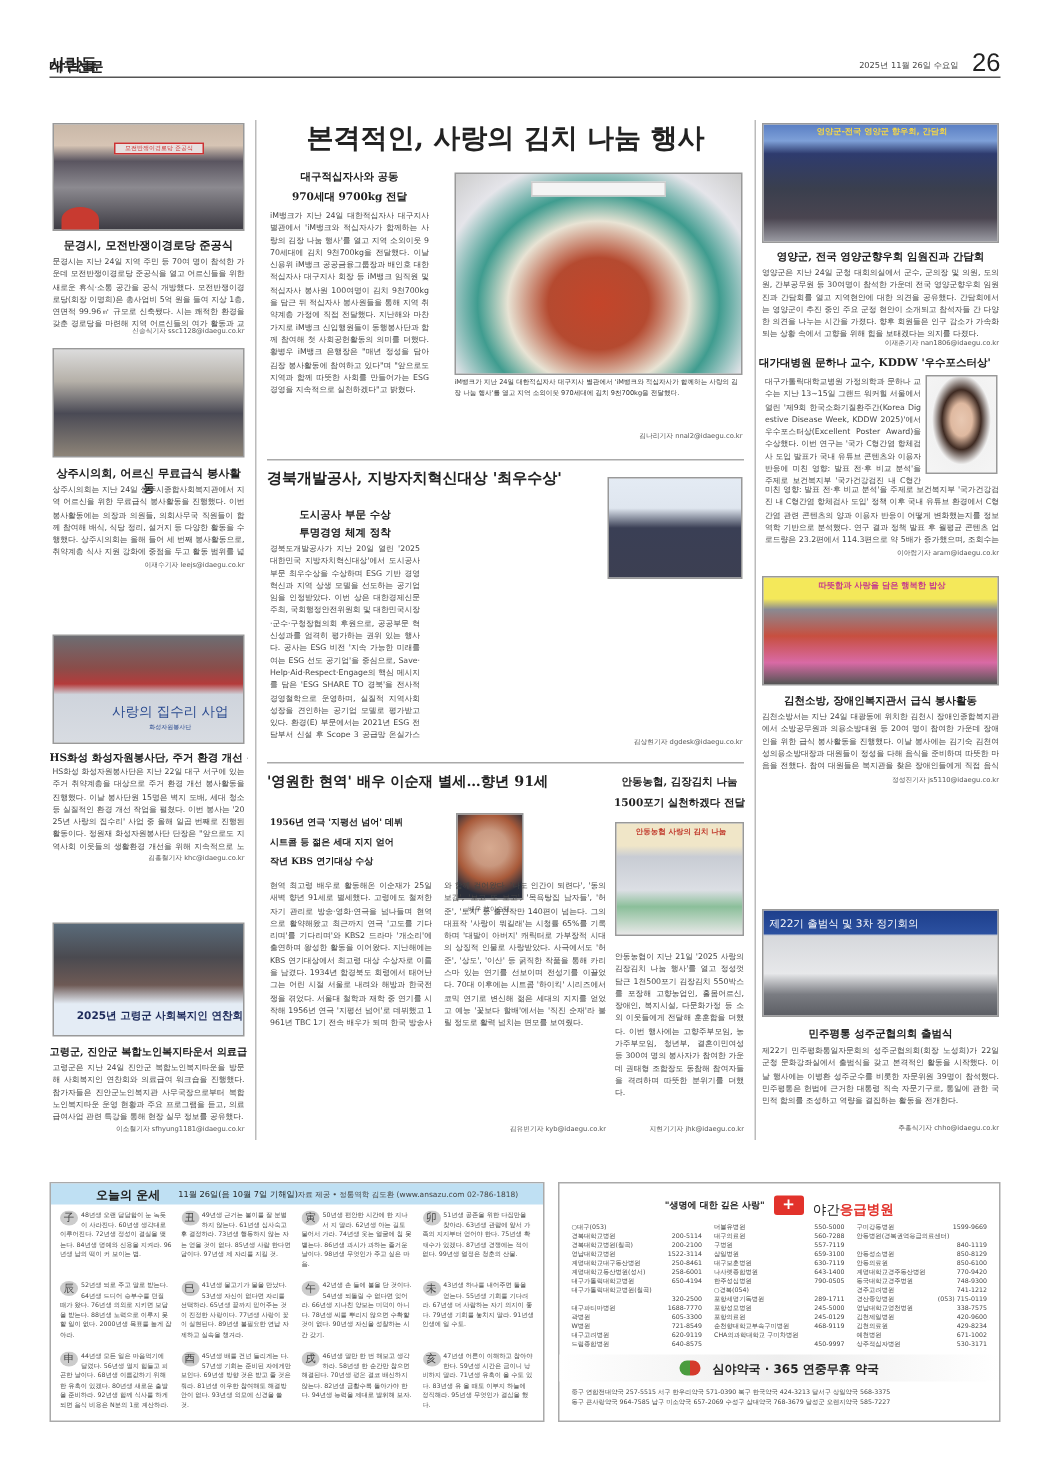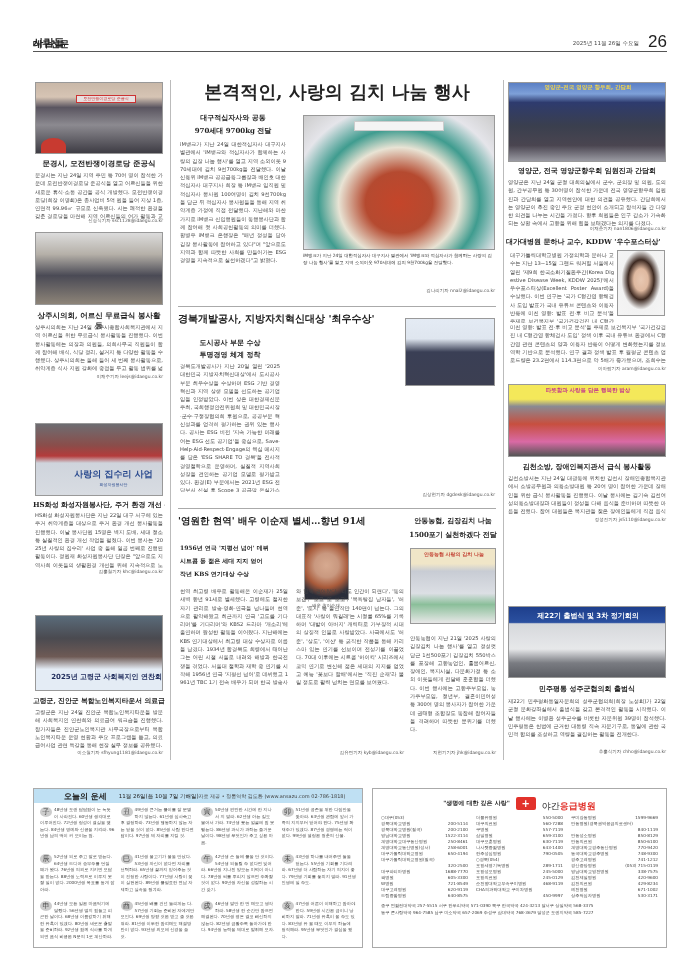--- a/index.html
+++ b/index.html
@@ -58,21 +58,21 @@
 <div class="abs hl" style="left:35px;top:159px;width:128px;font-size:7.5px">문경시, 모전반쟁이경로당 준공식</div>
 <div class="abs body" style="left:35px;top:171px;width:128px;height:48px;overflow:hidden">문경시는 지난 24일 지역 주민 등 70여 명이 참석한 가운데 모전반쟁이경로당 준공식을 열고 어르신들을 위한 새로운 휴식·소통 공간을 공식 개방했다. 모전반쟁이경로당(회장 이명희)은 총사업비 5억 원을 들여 지상 1층, 연면적 99.96㎡ 규모로 신축됐다. 시는 쾌적한 환경을 갖춘 경로당을 마련해 지역 어르신들의 여가 활동과 교류를 지원한다는 계획이다.</div>
 <div class="abs byline" style="left:35px;top:218px;width:128px">신승식기자 ssc1128@idaegu.co.kr</div>
 
 <div class="photo" style="left:35px;top:232px;width:128px;height:73px;background:linear-gradient(180deg,#dcdcdc 0%,#b5b0a8 30%,#4a4a55 60%,#8d8478 100%)"></div>
 <div class="abs hl" style="left:35px;top:311px;width:128px;font-size:7.5px">상주시의회, 어르신 무료급식 봉사활동</div>
 <div class="abs body" style="left:35px;top:323px;width:128px;height:50px;overflow:hidden">상주시의회는 지난 24일 상주시종합사회복지관에서 지역 어르신을 위한 무료급식 봉사활동을 진행했다. 이번 봉사활동에는 의장과 의원들, 의회사무국 직원들이 함께 참여해 배식, 식당 정리, 설거지 등 다양한 활동을 수행했다. 상주시의회는 올해 들어 세 번째 봉사활동으로, 취약계층 식사 지원 강화에 중점을 두고 활동 범위를 넓히고 있다.</div>
 <div class="abs byline" style="left:35px;top:374px;width:128px">이재수기자 leejs@idaegu.co.kr</div>
 
 <div class="photo" style="left:35px;top:423px;width:128px;height:73px;background:linear-gradient(180deg,#6d6d72 0%,#8a4d4a 30%,#b43b3b 45%,#cfd4dc 55%,#d8dce2 100%)">
-  <div style="position:absolute;left:30px;top:44px;width:95px;text-align:center;font-size:9px;font-weight:bold;color:#2a4a8f">사랑의 집수리 사업</div>
+  <div style="position:absolute;left:30px;top:44px;width:95px;text-align:center;font-size:9px;font-weight:normal;color:#2a4a8f">사랑의 집수리 사업</div>
   <div style="position:absolute;left:30px;top:58px;width:95px;text-align:center;font-size:4px;color:#2a4a8f">화성자원봉사단</div>
 </div>
 <div class="abs hl" style="left:33px;top:500px;width:132px;font-size:7px;text-align:left;white-space:nowrap;overflow:hidden">HS화성 화성자원봉사단, 주거 환경 개선 봉사</div>
 <div class="abs body" style="left:35px;top:511px;width:128px;height:58px;overflow:hidden">HS화성 화성자원봉사단은 지난 22일 대구 서구에 있는 주거 취약계층을 대상으로 주거 환경 개선 봉사활동을 진행했다. 이날 봉사단원 15명은 벽지 도배, 세대 청소 등 실질적인 환경 개선 작업을 펼쳤다. 이번 봉사는 '2025년 사랑의 집수리' 사업 중 올해 일곱 번째로 진행된 활동이다. 정원재 화성자원봉사단 단장은 "앞으로도 지역사회 이웃들의 생활환경 개선을 위해 지속적으로 노력하겠다"라고 밝혔다.</div>
 <div class="abs byline" style="left:35px;top:569px;width:128px">김홍철기자 khc@idaegu.co.kr</div>
 
 <div class="photo" style="left:35px;top:615px;width:128px;height:76px;background:linear-gradient(180deg,#5a6b7a 0%,#4a4a50 30%,#6e5a55 55%,#e4ecf5 72%,#e4ecf5 100%)">
   <div style="position:absolute;left:2px;top:56px;width:124px;text-align:right;font-size:7px;font-weight:bold;color:#1d2a5a">2025년 고령군 사회복지인 연찬회</div>
 </div>
 <div class="abs hl" style="left:33px;top:696px;width:132px;font-size:6.8px;text-align:left;white-space:nowrap;overflow:hidden">고령군, 진안군 복합노인복지타운서 의료급여 워크숍</div>
@@ -129,21 +129,21 @@
 <div class="abs byline" style="left:508px;top:366px;width:158px">이아람기자 aram@idaegu.co.kr</div>
 
 <div class="photo" style="left:508px;top:384px;width:158px;height:73px;background:linear-gradient(180deg,#f4e85a 0%,#f4e85a 20%,#8a8a92 30%,#c74f3f 55%,#d96aa5 80%,#555 100%)">
   <div style="position:absolute;left:4px;top:2px;width:150px;font-size:5.5px;font-weight:bold;color:#c63a8c;text-align:center">따뜻함과 사랑을 담은 행복한 밥상</div>
 </div>
 <div class="abs hl" style="left:508px;top:462px;width:158px;font-size:7px">김천소방, 장애인복지관서 급식 봉사활동</div>
 <div class="abs body" style="left:508px;top:474px;width:158px;height:42px;overflow:hidden">김천소방서는 지난 24일 대광동에 위치한 김천시 장애인종합복지관에서 소방공무원과 의용소방대원 등 20여 명이 참여한 가운데 장애인을 위한 급식 봉사활동을 진행했다. 이날 봉사에는 김기숙 김천여성의용소방대장과 대원들이 정성을 다해 음식을 준비하며 따뜻한 마음을 전했다. 참여 대원들은 복지관을 찾은 장애인들에게 직접 음식을 배식하고 안부를 묻는 등 지역사회 나눔 실천에 앞장섰다.</div>
 <div class="abs byline" style="left:508px;top:517px;width:158px">정성진기자 js5110@idaegu.co.kr</div>
 
 <div class="photo" style="left:508px;top:606px;width:158px;height:72px;background:linear-gradient(180deg,#1e3f8c 0%,#2b50a0 22%,#d6d8dc 24%,#e7e8ea 60%,#7a7c82 80%,#5c5e64 100%)">
-  <div style="position:absolute;left:4px;top:4px;width:150px;font-size:7px;font-weight:bold;color:#fff;text-align:center">제22기 출범식 및 3차 정기회의</div>
+  <div style="position:absolute;left:4px;top:4px;width:150px;font-size:7px;font-weight:normal;color:#fff;text-align:left">제22기 출범식 및 3차 정기회의</div>
 </div>
 <div class="abs hl" style="left:508px;top:684px;width:158px;font-size:7px">민주평통 성주군협의회 출범식</div>
 <div class="abs body" style="left:508px;top:697px;width:158px;height:50px;overflow:hidden">제22기 민주평화통일자문회의 성주군협의회(회장 노성희)가 22일 군청 문화강좌실에서 출범식을 갖고 본격적인 활동을 시작했다. 이날 행사에는 이병환 성주군수를 비롯한 자문위원 39명이 참석했다. 민주평통은 헌법에 근거한 대통령 직속 자문기구로, 통일에 관한 국민적 합의를 조성하고 역량을 결집하는 활동을 전개한다.</div>
 <div class="abs byline" style="left:508px;top:749px;width:158px">추홍식기자 chho@idaegu.co.kr</div>
 
 <div class="fort-box">
   <div class="fort-head">
     <span class="fort-title">오늘의 운세</span>
     <span class="fort-date">11월 26일(음 10월 7일 기해일)</span>
   </div>
@@ -339,17 +339,21 @@
         <div class="hrow">
           <span>예천병원</span>
           <span>671-1002</span>
         </div>
         <div class="hrow">
           <span>상주적십자병원</span>
           <span>530-3171</span>
         </div>
       </div>
     </div>
+  <div class="pharm-title">
+    <span class="pill"></span>
+    <span>심야약국 · 365 연중무휴 약국</span>
+  </div>
   <div class="pharm-rows">
     <div class="prow">중구 연합전대약국 257-5515   서구 한우리약국 571-0390   북구 한국약국 424-3213   달서구 상일약국 568-3375</div>
     <div class="prow">동구 큰사랑약국 964-7585   남구 미소약국 657-2069   수성구 삼대약국 768-3679   달성군 오렌지약국 585-7227</div>
   </div>
 </div>
 
 </body></html>

